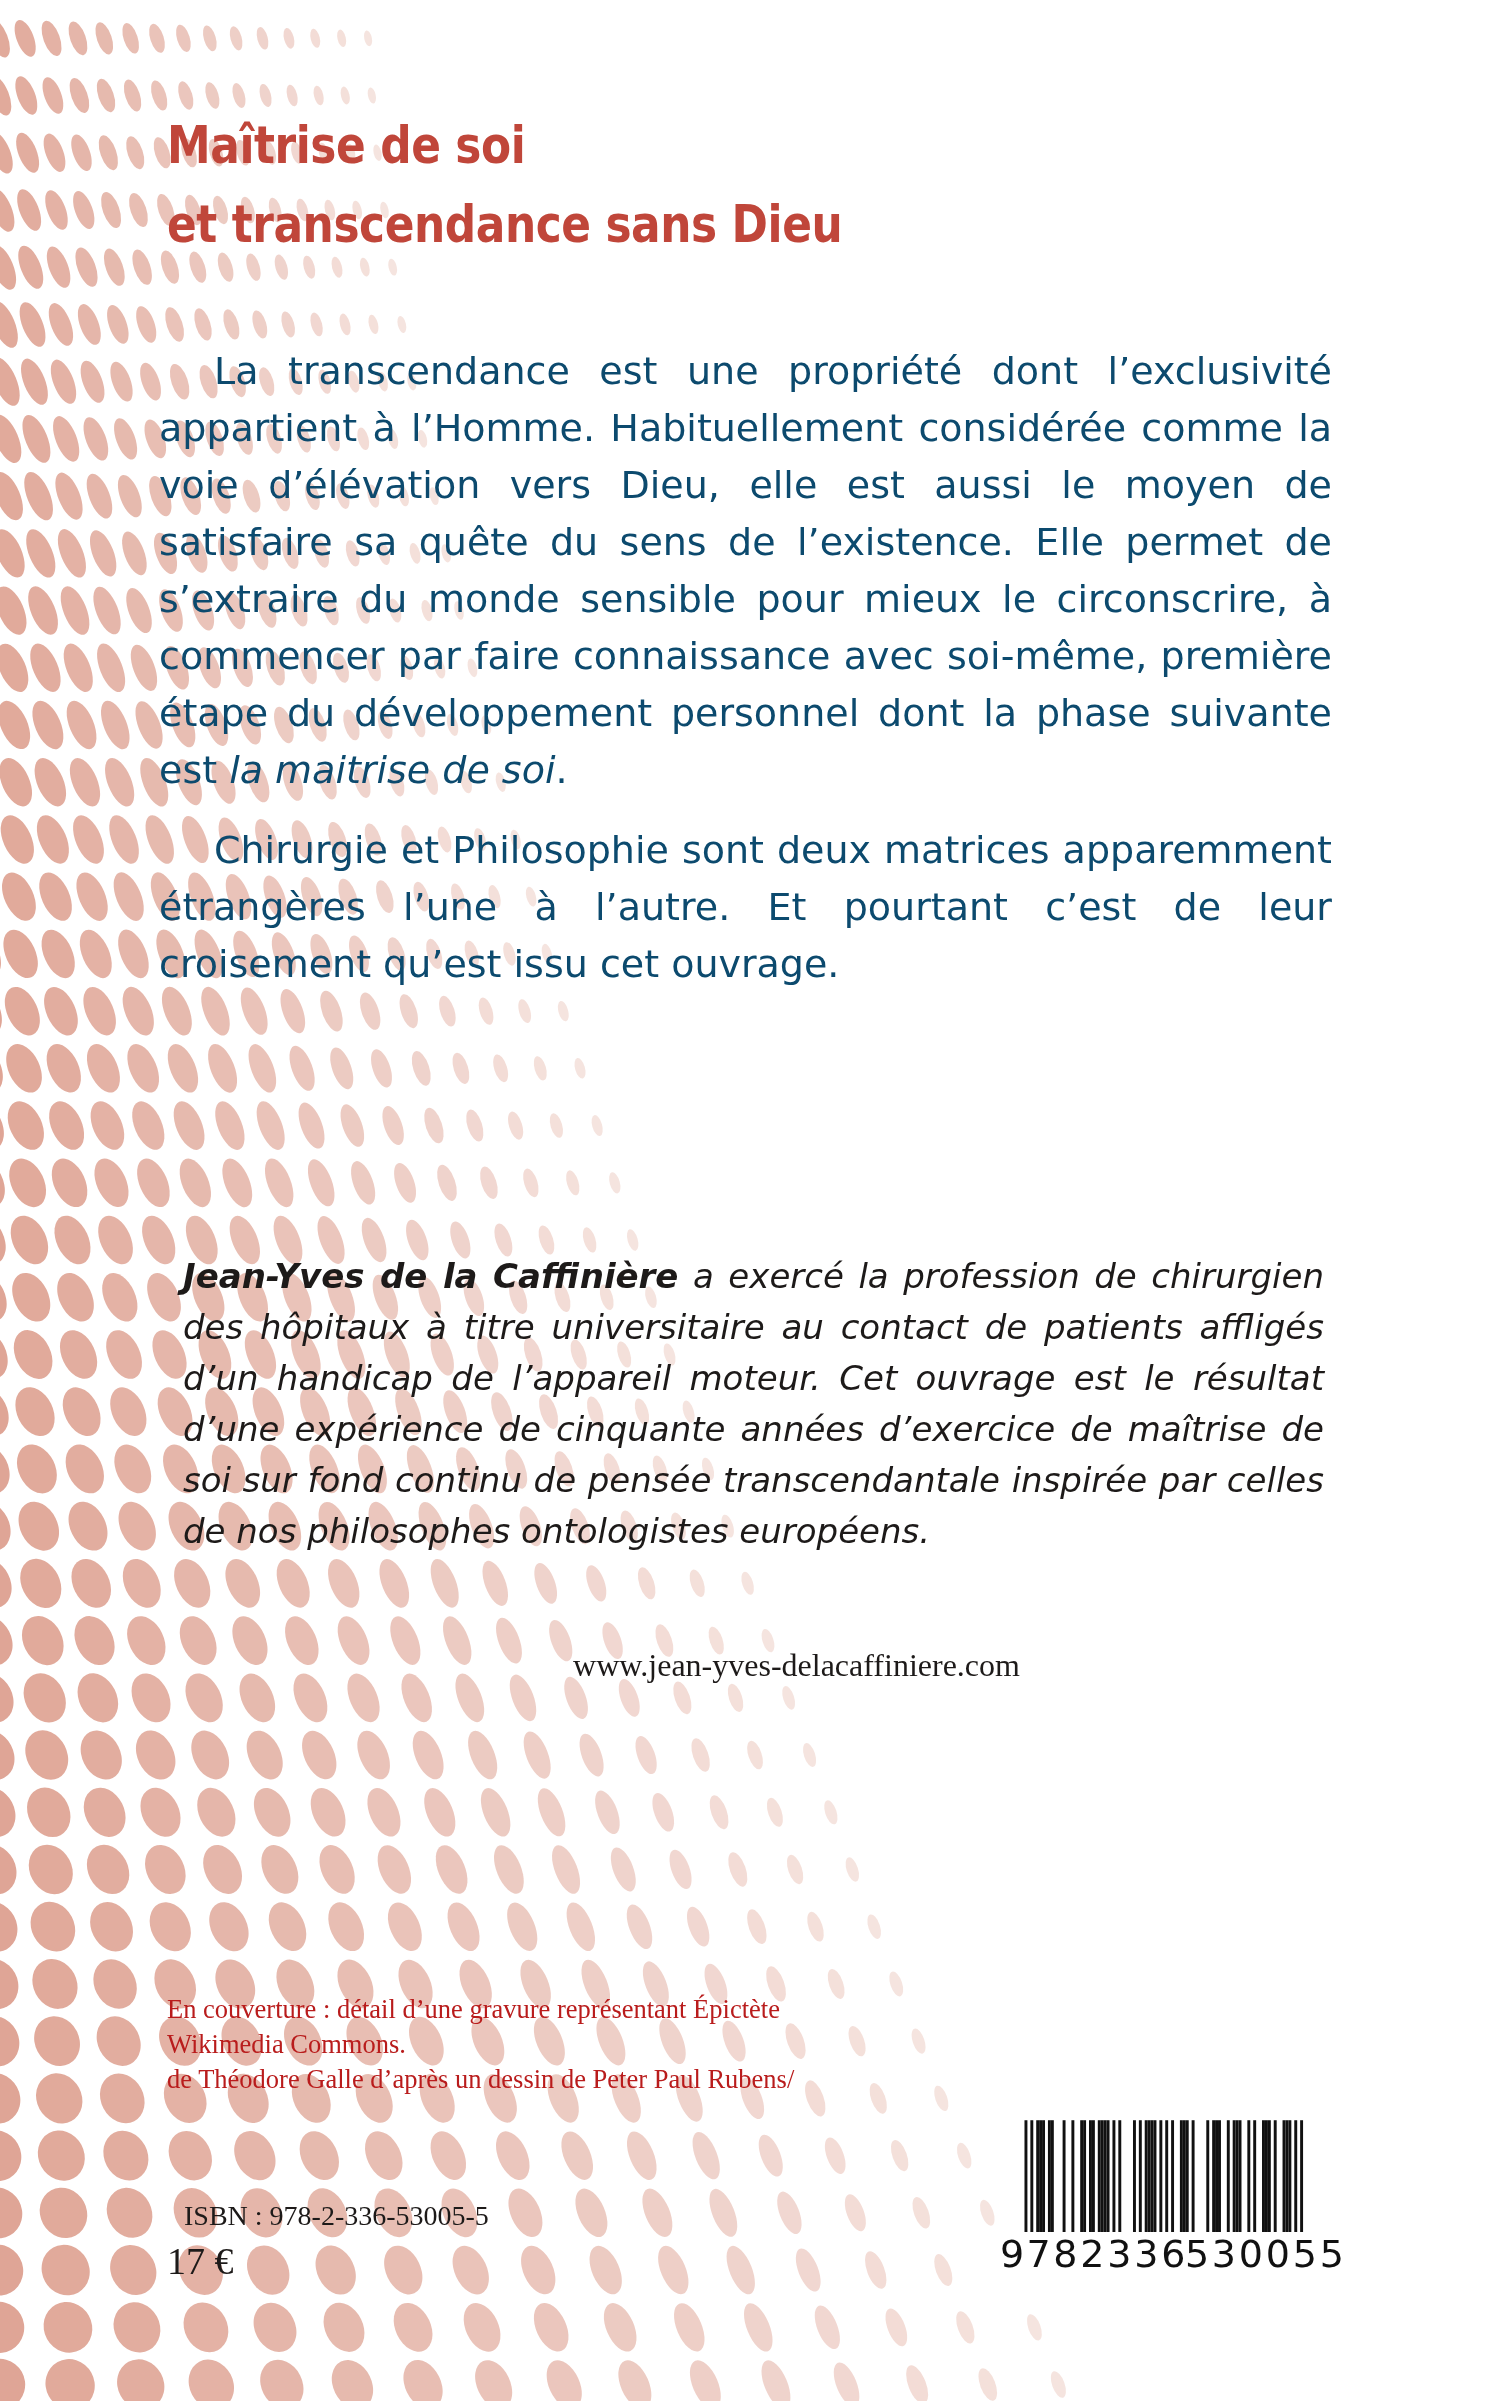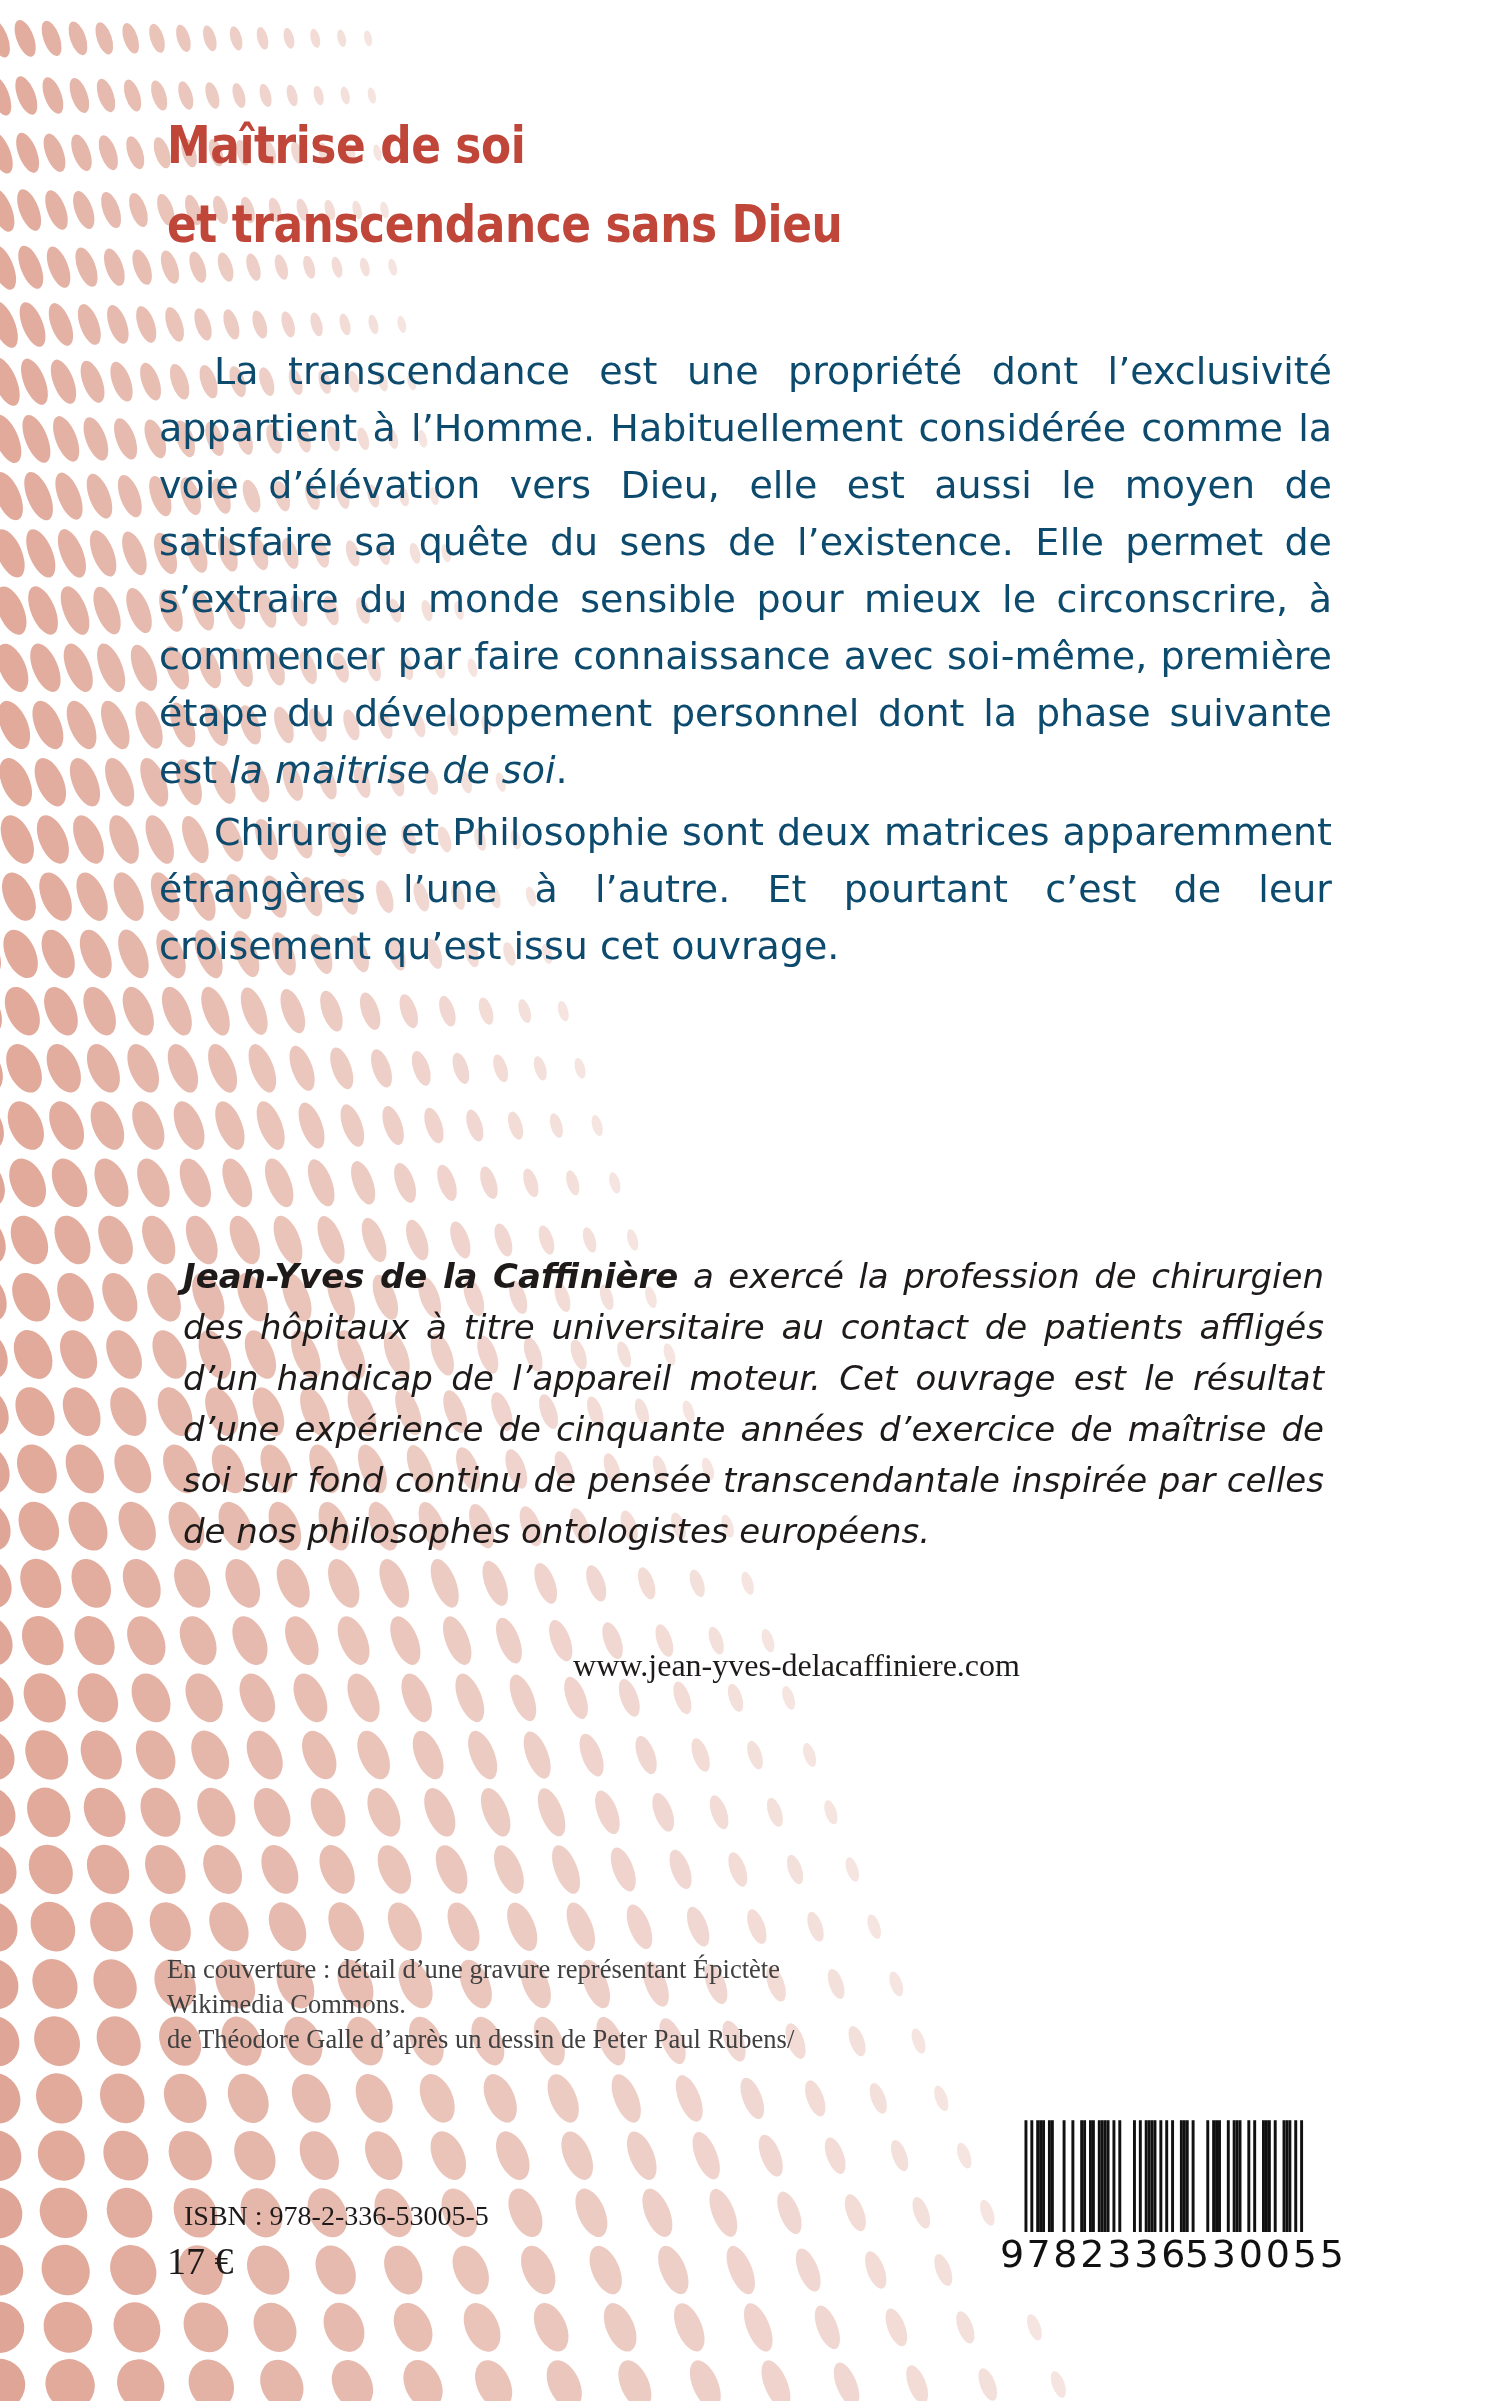--- a/index.html
+++ b/index.html
@@ -19,38 +19,38 @@
       letter-spacing: -0.5px;
     }
     .title div { white-space: nowrap; }
     .body-text {
       left: 159px; top: 343px; width: 1173px;
       font-family: "DejaVu Sans", sans-serif; font-size: 38px;
       line-height: 57px; text-align: justify;
       color: #0c4a6e;
     }
     .body-text p { margin: 0; text-indent: 55px; }
-    .body-text p + p { margin-top: 5px; }
+    .body-text p + p { margin-top: 23px; }
     .bio {
       left: 167px; top: 1235px; width: 1173px;
       font-family: "DejaVu Sans", sans-serif; font-style: italic;
       font-size: 34px; line-height: 51px; text-align: justify;
       color: #1d1a19;
     }
     .bio p { margin: 16px; }
     .bio b { font-weight: bold; }
     .website {
       left: 0; width: 1508px; top: 1647px; text-align: center;
       font-family: "Liberation Serif", serif; font-size: 32px;
       color: #1d1a19; padding-left: 85px; box-sizing: border-box;
     }
     .credit {
-      left: 167px; top: 1952px; width: 757px;
+      left: 167px; top: 1992px; width: 757px;
       font-family: "Liberation Serif", serif; font-size: 26.5px;
-      line-height: 35px; color: #404040;
+      line-height: 35px; color: #b91c1c;
     }
     .credit div { white-space: nowrap; }
     .isbn {
       left: 167px; top: 2200px;
       font-family: "Liberation Serif", serif; font-size: 28px; color: #1d1a19; margin-left: 17px;
     }
     .price {
       left: 167px; top: 2239px;
       font-family: "Liberation Serif", serif; font-size: 38px; color: #1d1a19; text-align: right;
     }

